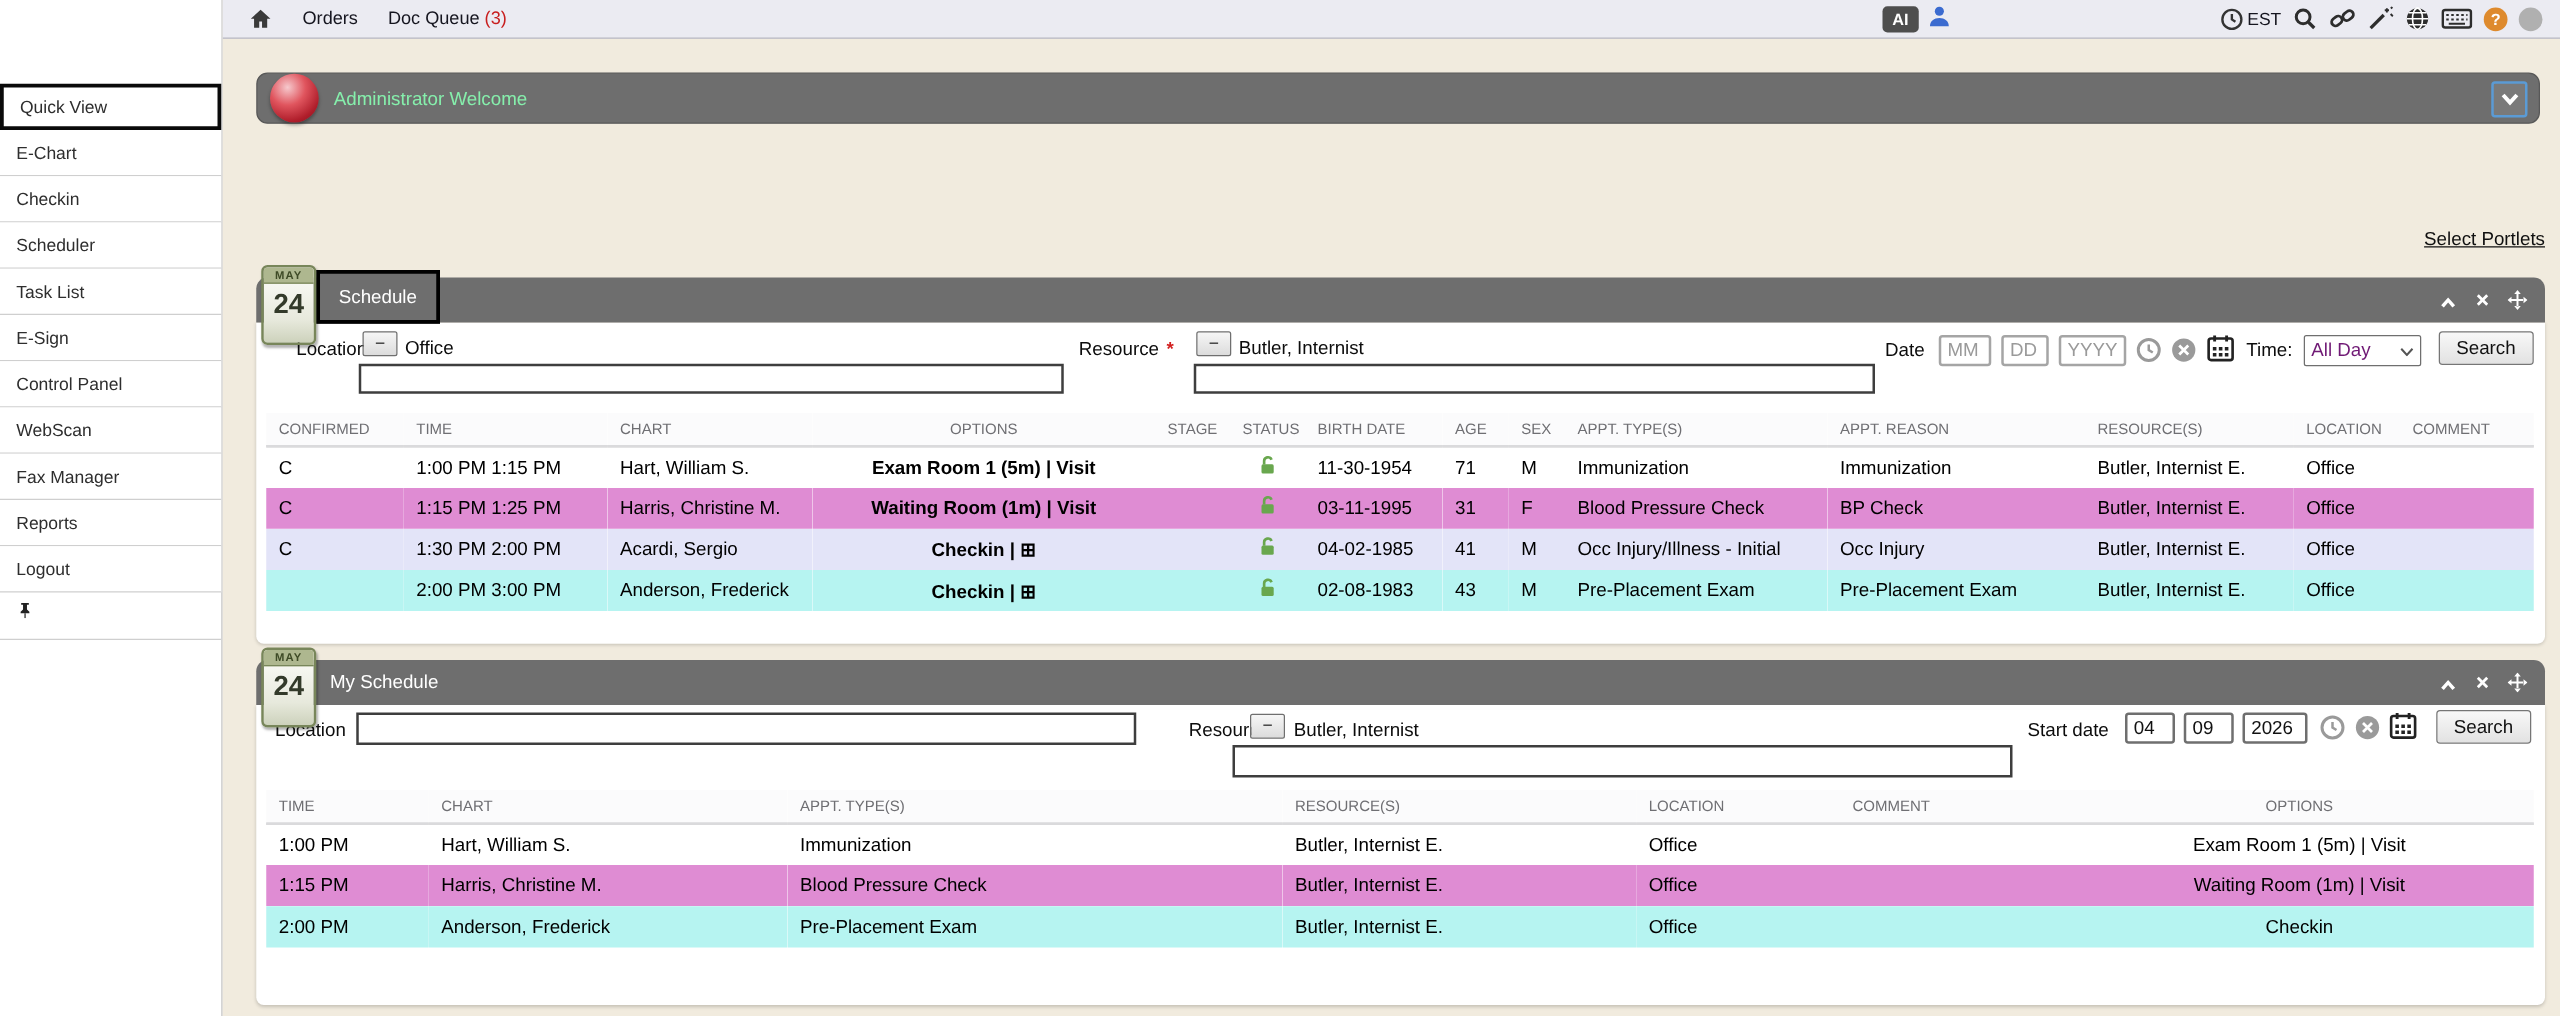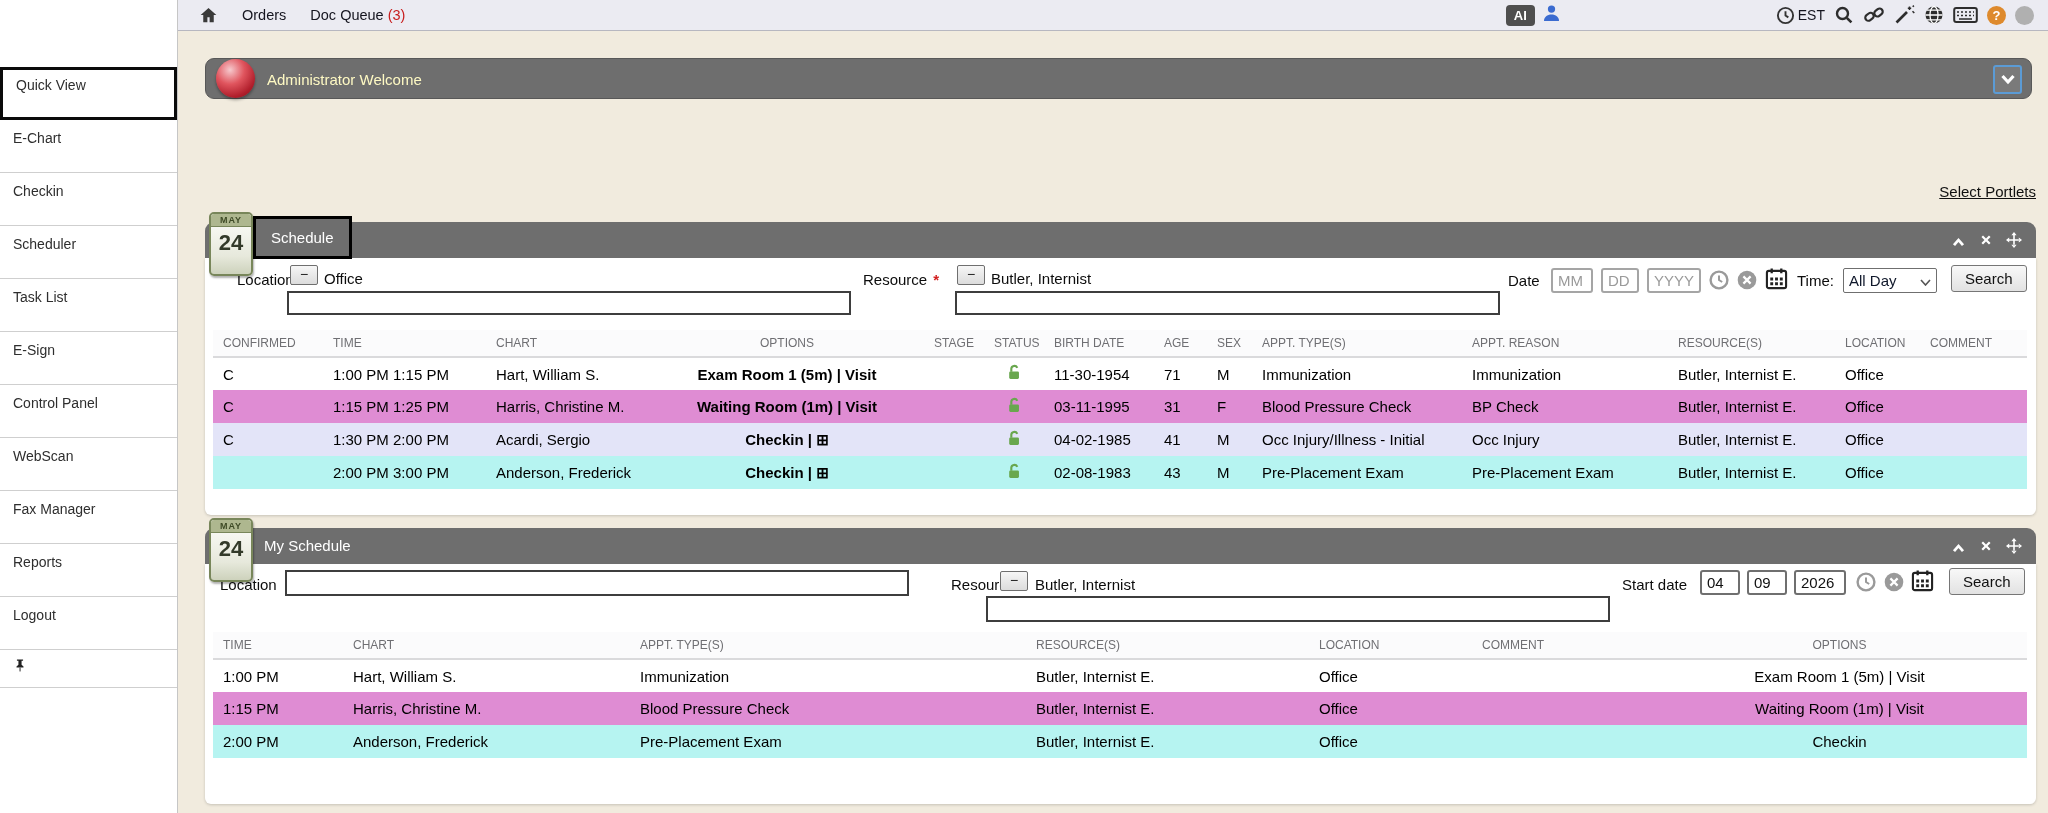--- a/index.html
+++ b/index.html
@@ -3,21 +3,21 @@
 <meta charset="utf-8">
 <style>
   * { margin:0; padding:0; box-sizing:border-box; }
   html,body { background:#fff; }
   body { font-family:"Liberation Sans", sans-serif; }
   #screen { position:relative; width:2048px; height:813px; background:#F1EBDE; overflow:hidden; }
 
   
   .sidebar { position:absolute; left:0; top:0; width:178px; height:813px; background:#fff; border-right:1px solid #C6C6C6; z-index:6; }
   .sidebar-logo { height:67px; background:#fff; }
-  .sidebar-item { height:53px; line-height:37px; padding-left:13px; font-size:14px; color:#2e2e2e; border-bottom:1px solid #CFCFCF; cursor:pointer; background:#fff; }
+  .sidebar-item { height:37px; line-height:37px; padding-left:13px; font-size:14px; color:#2e2e2e; border-bottom:1px solid #CFCFCF; cursor:pointer; background:#fff; }
   .sidebar-item.active { border:3px solid #0a0a0a; line-height:31px; }
   .sidebar-pin { height:38px; line-height:36px; padding-left:13px; border-bottom:1px solid #CFCFCF; cursor:pointer; }
 
   
   .topnav { position:absolute; left:178px; top:0; width:1870px; height:31px; background:#EBEBF2; border-bottom:1px solid #B7B7C0; display:flex; align-items:center; z-index:5; }
   .topnav .home { margin-left:21px; display:flex; align-items:center; cursor:pointer; }
   .nav-link { margin-left:24px; font-size:14.5px; color:#15151f; cursor:pointer; }
   .nav-count { color:#C81E1E; margin-left:4px; }
   .topnav-right { margin-left:auto; display:flex; align-items:center; }
   .ai-badge { width:29px; height:21px; background:#4E4E4E; color:#fff; font-size:13px; font-weight:bold; border-radius:4px; text-align:center; line-height:21px; cursor:pointer; }
@@ -26,21 +26,21 @@
   .tool { margin-left:9px; display:flex; align-items:center; cursor:pointer; }
   .tz { font-size:14px; color:#15151f; margin-left:3px; }
   .help-circle { width:19px; height:19px; border-radius:50%; background:#DE8A2D; color:#fff; font-weight:bold; font-size:13px; text-align:center; line-height:19px; }
   .gray-circle { width:19px; height:19px; border-radius:50%; background:#B0B0B0; margin-right:14px; }
 
   
   .banner { position:absolute; left:205px; top:58px; width:1827px; height:41px; background:#6E6E6E; border:1px solid #585858; border-radius:9px; z-index:3; }
   .sphere { position:absolute; left:10px; top:0px; width:39px; height:39px; border-radius:50%;
             background:radial-gradient(circle at 36% 28%, #F6C9CD 0%, #E0555E 38%, #B01E2B 72%, #7C0F1A 100%);
             box-shadow:0 2px 3px rgba(0,0,0,.35); }
-  .banner-title { position:absolute; left:61px; top:0; height:41px; line-height:41px; color:#fef9c3; font-size:15px; }
+  .banner-title { position:absolute; left:61px; top:0; height:41px; line-height:41px; color:#86efac; font-size:15px; }
   .banner-toggle { position:absolute; right:9px; top:6px; width:29px; height:29px; background:#7A7A7A; border:2px solid #5B9BD5; border-radius:3px; display:flex; align-items:center; justify-content:center; cursor:pointer; }
 
   .select-portlets { position:absolute; right:12px; top:183px; font-size:15px; color:#101010; text-decoration:underline; cursor:pointer; z-index:3; }
 
   
   .portlet-header { position:absolute; left:205px; width:1831px; height:36px; background:#6E6E6E; border-radius:9px 9px 0 0; z-index:3; }
   .portlet-body { position:absolute; left:205px; width:1831px; background:#fff; border-radius:0 0 6px 6px; box-shadow:0 1px 3px rgba(0,0,0,.18); z-index:2; }
   .cal-icon { position:absolute; width:44px; height:64px; background:linear-gradient(180deg,#FDFDFB 0%,#E7E9DC 70%,#CDD2BC 100%);
               border:2px solid #78865A; border-radius:5px; z-index:7; box-shadow:1px 2px 2px rgba(0,0,0,.3); overflow:hidden; }
   .cal-top { height:13px; background:#AEB78F; color:#3E4A26; font-size:9px; font-weight:bold; text-align:center; line-height:13px; letter-spacing:1px; border-bottom:1px solid #78865A; }
@@ -53,21 +53,21 @@
   
   .lbl { position:absolute; font-size:15px; color:#0c0c0c; white-space:nowrap; }
   .req { color:#D21F1F; font-weight:bold; margin-left:6px; }
   .minus-btn { position:absolute; width:28px; height:20px; border:1px solid #6F6F6F; background:linear-gradient(180deg,#F6F6F6,#DCDCDC); font-size:14px; line-height:17px; text-align:center; color:#222; cursor:pointer; border-radius:2px; }
   .picker-value { position:absolute; font-size:15px; color:#0c0c0c; white-space:nowrap; }
   .big-input { position:absolute; height:24px; border:2px solid #3E3E3E; background:#fff; font-size:14px; padding:0 6px; font-family:"Liberation Sans",sans-serif; }
   .date-input { position:absolute; height:25px; border:2px solid #A5A5A5; border-radius:3px; background:#fff; font-size:15px; padding:0 5px; color:#111; font-family:"Liberation Sans",sans-serif; }
   .date-input::placeholder { color:#9a9a9a; }
   .date-input.filled { border-color:#6F6F6F; }
   .icon-abs { position:absolute; cursor:pointer; display:flex; }
-  .fake-select { position:absolute; height:25px; border:1px solid #6F6F6F; border-radius:2px; background:#fff; font-size:15px; color:#0f172a; display:flex; align-items:center; padding:0 5px; cursor:pointer; }
+  .fake-select { position:absolute; height:25px; border:1px solid #6F6F6F; border-radius:2px; background:#fff; font-size:15px; color:#701a75; display:flex; align-items:center; padding:0 5px; cursor:pointer; }
   .fake-select .chev { margin-left:auto; }
   .btn { position:absolute; height:27px; border:1px solid #767676; border-radius:3px; background:linear-gradient(180deg,#F8F8F8,#E2E2E2); font-size:15px; color:#111; padding:0 13px; cursor:pointer; font-family:"Liberation Sans",sans-serif; }
 
   
   table.grid { position:absolute; border-collapse:collapse; table-layout:fixed; width:1814px; left:8px; }
   table.grid th { font-size:12px; font-weight:normal; color:#6F6F73; text-align:left; padding:6px 10px; height:27px; background:#FBFBFC; border-bottom:2px solid #DADADC; white-space:nowrap; overflow:hidden; }
   table.grid td { font-size:15px; color:#000; padding:0 10px; height:33px; white-space:nowrap; overflow:hidden; }
   table.grid .c { text-align:center; }
   table.grid td.opt-bold { font-weight:bold; }
   table.grid tr { cursor:pointer; }

